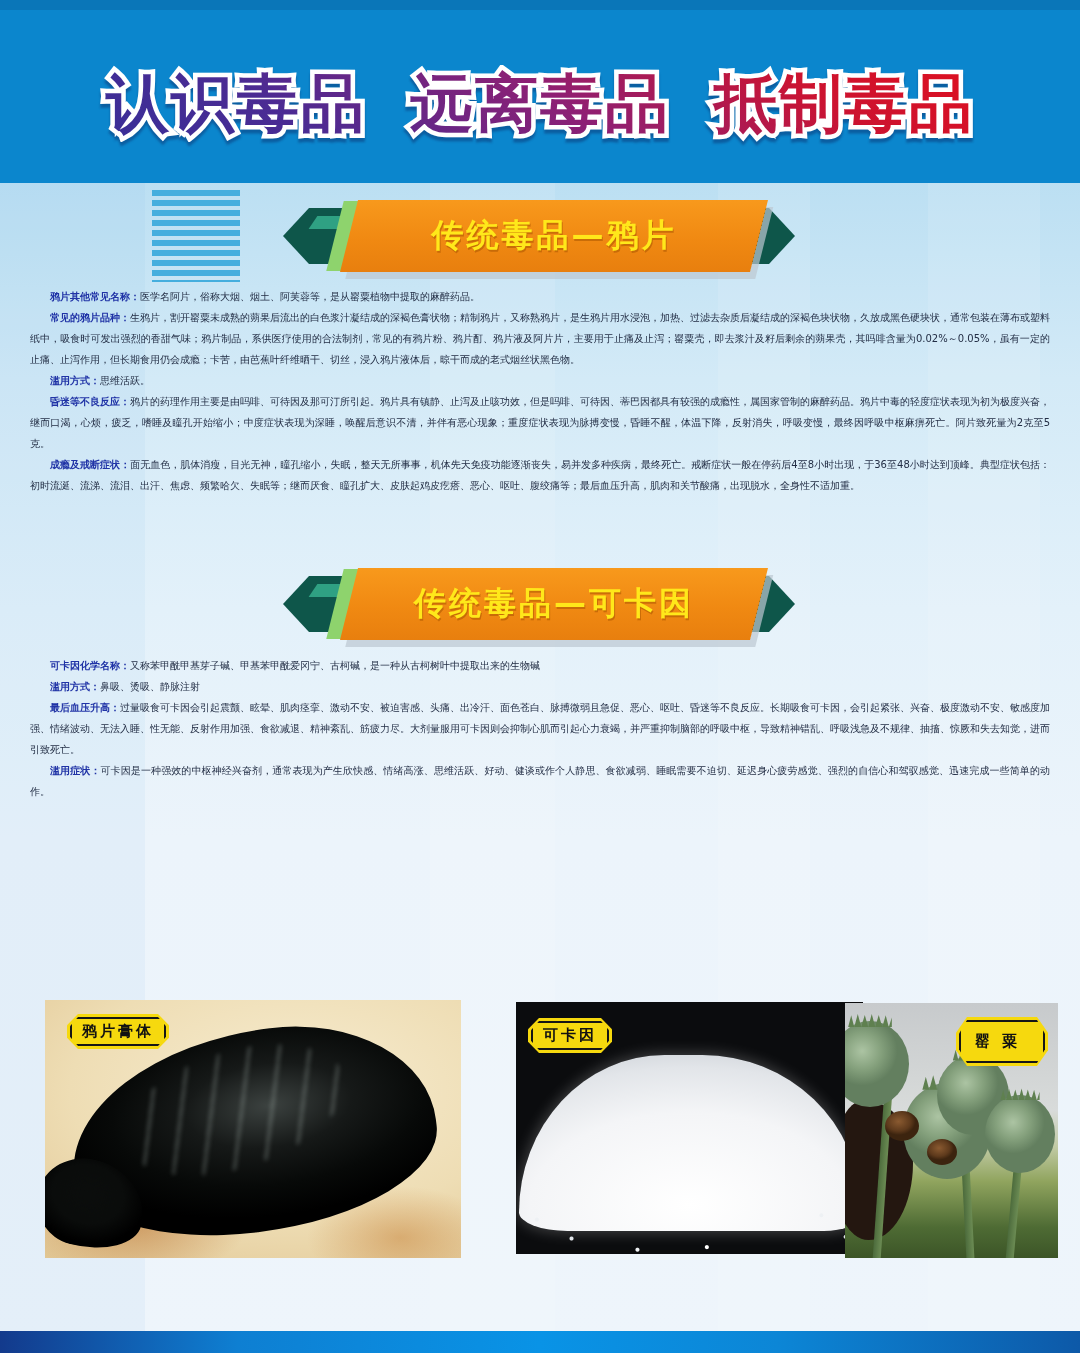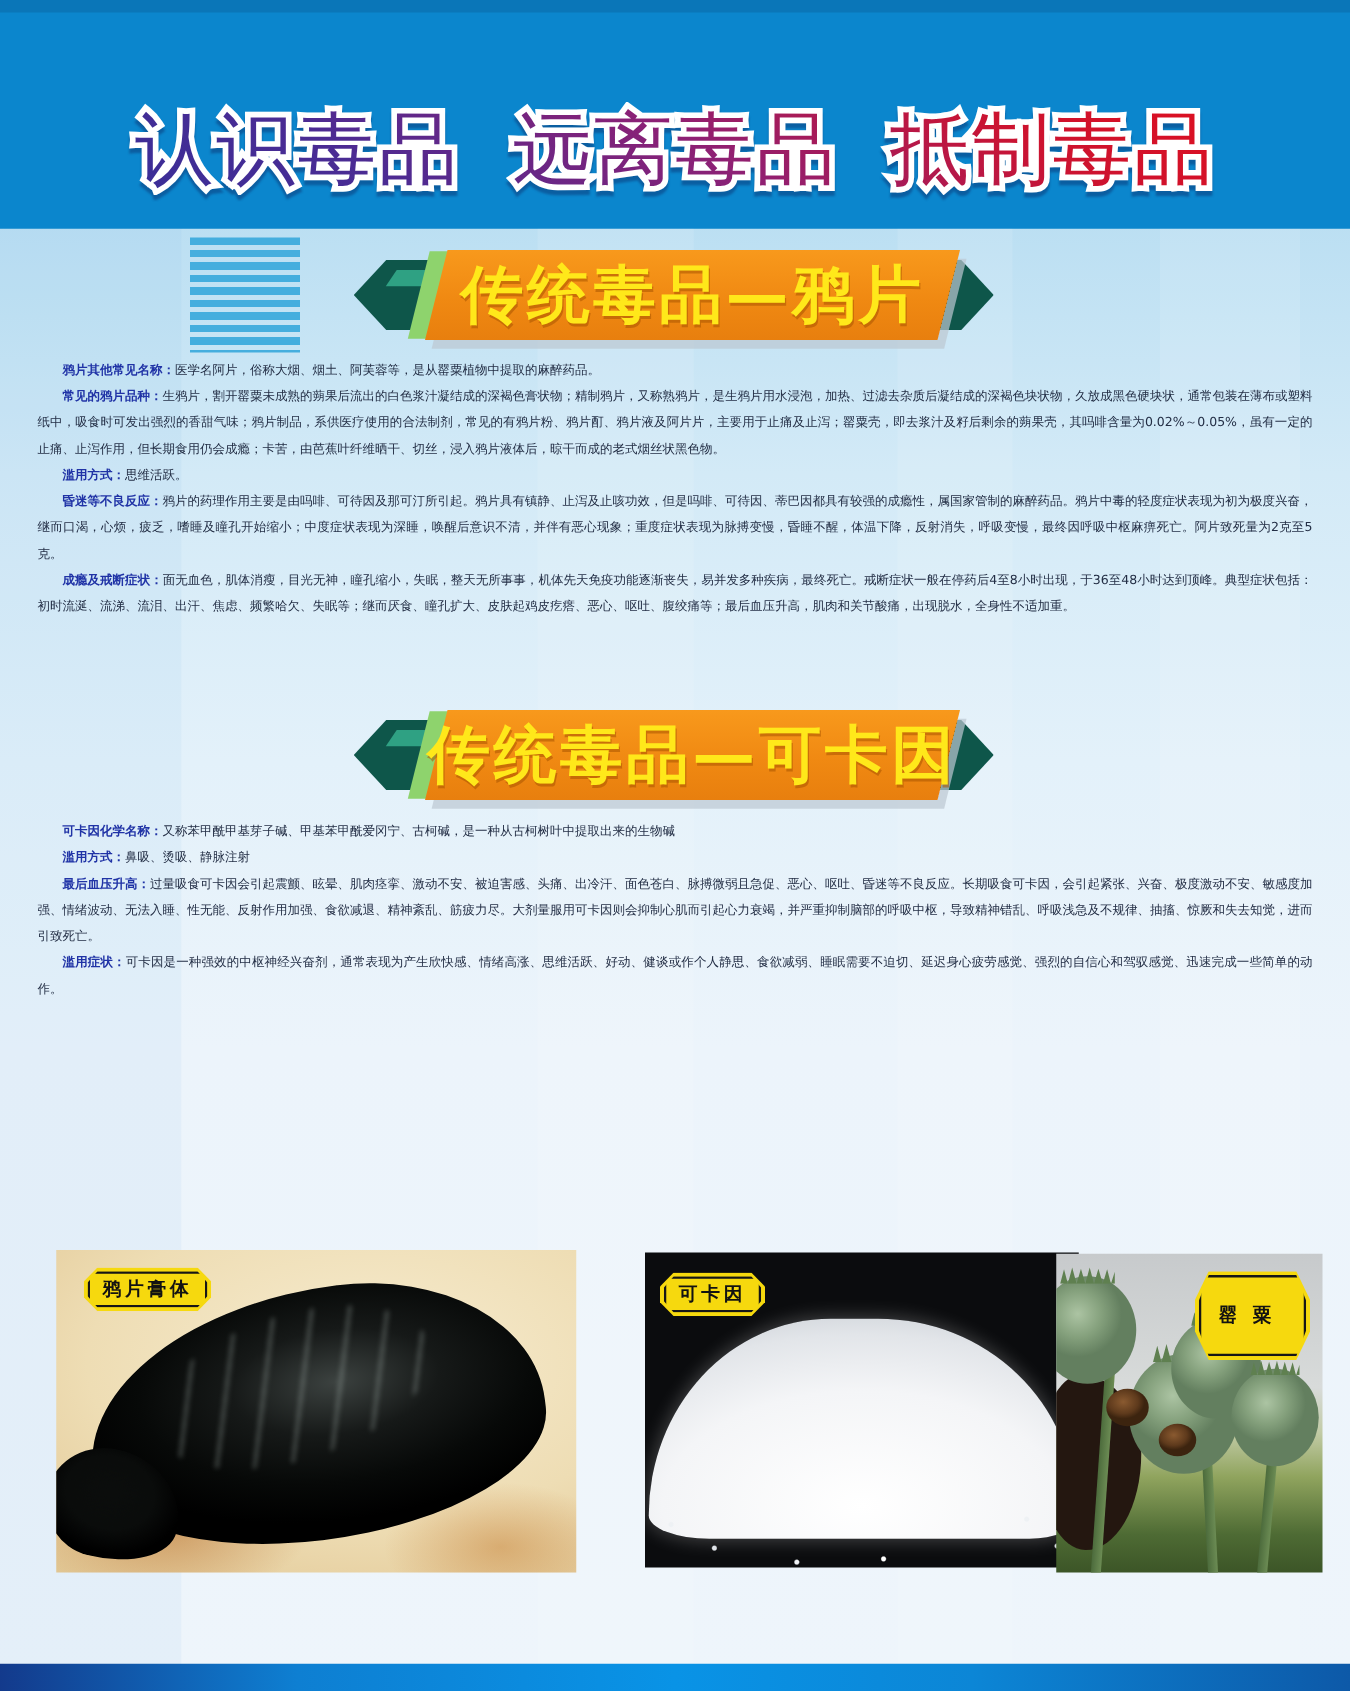--- a/index.html
+++ b/index.html
@@ -4,22 +4,22 @@
 <style>
   html,body{margin:0;padding:0;background:#666;}
   #poster{
     position:relative;width:1080px;height:1353px;margin:0 auto;overflow:hidden;
     font-family:"DejaVu Sans","Liberation Sans",sans-serif;
     background:linear-gradient(180deg,#9fd2ee 0%,#b9def2 12%,#d3eaf7 28%,#e3f1fa 45%,#ecf4fb 62%,#eef5fb 100%);
   }
   
   .header{position:absolute;left:0;top:0;width:100%;height:183px;background:#0b86cd;}
   .header-topstrip{position:absolute;left:0;top:0;width:100%;height:10px;background:#0a76b8;}
-  .title-wrap{position:absolute;left:0;top:72px;width:100%;height:95px;text-align:center;white-space:nowrap;
-    font-weight:400;font-size:63px;letter-spacing:2px;word-spacing:20px;line-height:95px;}
+  .title-wrap{position:absolute;left:0;top:56px;width:100%;height:95px;text-align:center;white-space:nowrap;
+    font-weight:700;font-size:63px;letter-spacing:2px;word-spacing:20px;line-height:95px;}
   .title-layer{position:absolute;left:0;top:0;width:100%;}
   .t-outline{color:#fff;-webkit-text-stroke:9px #ffffff;filter:drop-shadow(0 4px 1px rgba(10,30,90,.38));}
   .t-fill{background:linear-gradient(35deg,#30309a 0%,#4b2b93 28%,#8e2074 52%,#cc1330 74%,#e80d16 100%);
     -webkit-background-clip:text;background-clip:text;color:transparent;}
   
   .band{position:absolute;top:183px;bottom:22px;background:rgba(255,255,255,.11);}
   .band.b1{left:430px;width:125px;}
   .band.b2{left:718px;width:92px;}
   .band.b3{left:928px;width:112px;}
   .band.b4{left:0;width:145px;background:rgba(110,180,225,.08);}
@@ -30,21 +30,21 @@
   .banner{position:absolute;left:283px;width:512px;height:72px;}
   .hexbar{position:absolute;left:0;top:8px;width:100%;height:56px;background:#0e564a;
     clip-path:polygon(0 50%,26px 0,calc(100% - 26px) 0,100% 50%,calc(100% - 26px) 100%,26px 100%);
     filter:drop-shadow(5px 6px 0 rgba(178,192,202,.85));}
   .hex-hl{position:absolute;left:30px;top:8px;width:52px;height:13px;background:#2fa183;transform:skewX(-34deg);}
   .greenstripe{position:absolute;left:52px;top:1px;width:17px;height:70px;background:#8ed36d;transform:skewX(-14deg);}
   .orange{position:absolute;left:66px;right:36px;top:0;height:72px;
     background:linear-gradient(180deg,#f8991c 0%,#f08912 55%,#e87f0e 100%);
     transform:skewX(-14deg);box-shadow:7px 7px 0 rgba(188,200,210,.7);}
   .banner-label{position:absolute;left:66px;right:36px;top:0;height:72px;display:flex;align-items:center;justify-content:center;
-    font-size:50px;font-weight:900;color:#ffe81a;letter-spacing:3px;text-shadow:1px 2px 0 rgba(170,85,0,.55);white-space:nowrap;}
+    font-size:32px;font-weight:900;color:#ffe81a;letter-spacing:3px;text-shadow:1px 2px 0 rgba(170,85,0,.55);white-space:nowrap;}
   
   .textblock{position:absolute;left:30px;width:1020px;font-size:10px;line-height:21px;color:#232e45;text-align:justify;}
   .textblock p{margin:0;text-indent:2em;}
   .lbl{font-weight:bold;color:#2033a6;}
   
   .photo{position:absolute;overflow:hidden;}
   .photo-opium{left:45px;top:1000px;width:416px;height:258px;
     background:radial-gradient(120% 110% at 60% 35%,#f7ecd0 0%,#eeddb4 45%,#e2c896 75%,#d8b67e 100%);}
   .opium-smear{position:absolute;left:-6%;bottom:-8%;width:55%;height:45%;border-radius:50%;
     background:radial-gradient(closest-side,rgba(176,94,24,.5),rgba(176,94,24,0));}
@@ -80,21 +80,21 @@
   .stem{position:absolute;width:8px;background:linear-gradient(90deg,#4c6b3c,#6c8c54);}
   .poppy-dark{position:absolute;left:-6%;top:38%;width:38%;height:55%;background:#241710;
     border-radius:40% 60% 55% 45% / 50% 45% 55% 50%;}
   .poppy-bulb{position:absolute;background:radial-gradient(50% 45% at 40% 35%,#8a5a30,#5e3a1c 70%,#3c240f 100%);border-radius:50%;}
   
   .plaque{position:absolute;background:#f6d90e;padding:3px;
     clip-path:polygon(11px 0,calc(100% - 11px) 0,100% 32%,100% 68%,calc(100% - 11px) 100%,11px 100%,0 68%,0 32%);}
   .plaque-inner{border:2px solid #161616;padding:3px 10px;font-weight:bold;font-size:15px;color:#121212;
     letter-spacing:3px;white-space:nowrap;text-align:center;
     clip-path:polygon(8px 0,calc(100% - 8px) 0,100% 32%,100% 68%,calc(100% - 8px) 100%,8px 100%,0 68%,0 32%);}
-  .plaque.wide .plaque-inner{letter-spacing:12px;padding:21px 14px;}
+  .plaque.wide .plaque-inner{letter-spacing:12px;padding:10px 14px;}
   
   .bottombar{position:absolute;left:0;bottom:0;width:100%;height:22px;
     background:linear-gradient(90deg,#133a8c 0%,#0e7fd2 22%,#0993e6 50%,#0c86d6 72%,#0d59a8 100%);}
 </style>
 </head>
 <body>
 
 <div id="poster">
 
   <div class="header">

